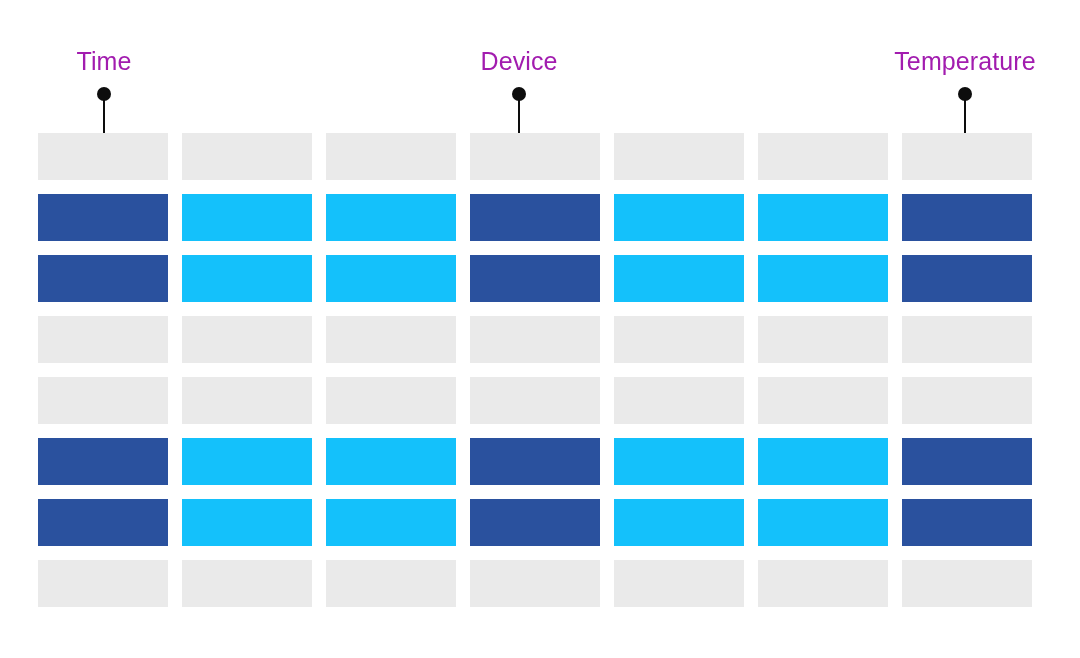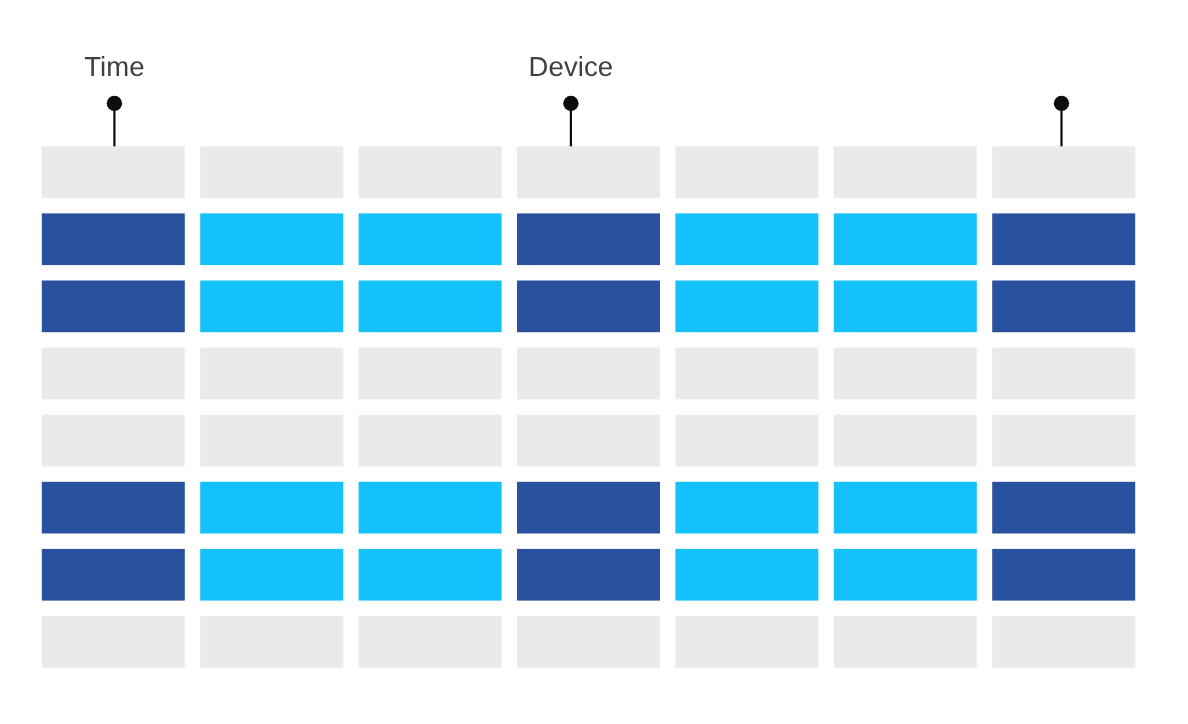--- a/index.html
+++ b/index.html
@@ -29,21 +29,21 @@
     height: 145px;
   }
   .annotation-label {
     position: absolute;
     top: 46px;
     left: 50%;
     transform: translateX(-50%);
     white-space: nowrap;
     font-size: 25px;
     line-height: 30px;
-    color: #404040;
+    color: #a21caf;
     letter-spacing: 0.1px;
   }
   .leader {
     position: absolute;
     left: 50%;
     transform: translateX(-50%);
   }
   .leader-dot {
     position: absolute;
     top: 87px;
@@ -94,20 +94,21 @@
         <div class="annotation-label">Time</div>
         <div class="leader leader-line" style="background: rgb(13, 13, 13);"></div>
         <div class="leader leader-dot" style="background: rgb(13, 13, 13);"></div>
       </div>
       <div class="annotation" style="left: 319px; width: 400px;">
         <div class="annotation-label">Device</div>
         <div class="leader leader-line" style="background: rgb(13, 13, 13);"></div>
         <div class="leader leader-dot" style="background: rgb(13, 13, 13);"></div>
       </div>
       <div class="annotation" style="left: 765px; width: 400px;">
+        <div class="annotation-label">Temperature</div>
         <div class="leader leader-line" style="background: rgb(13, 13, 13);"></div>
         <div class="leader leader-dot" style="background: rgb(13, 13, 13);"></div>
       </div>
     </div>
 
   <div id="grid" style="left: 38px; top: 133px; grid-template-columns: repeat(7, 130px); grid-auto-rows: 47px; gap: 14px;">
       <div class="cell inactive" style="width: 130px; height: 47px; background: rgb(234, 234, 234);"></div>
       <div class="cell inactive" style="width: 130px; height: 47px; background: rgb(234, 234, 234);"></div>
       <div class="cell inactive" style="width: 130px; height: 47px; background: rgb(234, 234, 234);"></div>
       <div class="cell inactive" style="width: 130px; height: 47px; background: rgb(234, 234, 234);"></div>

